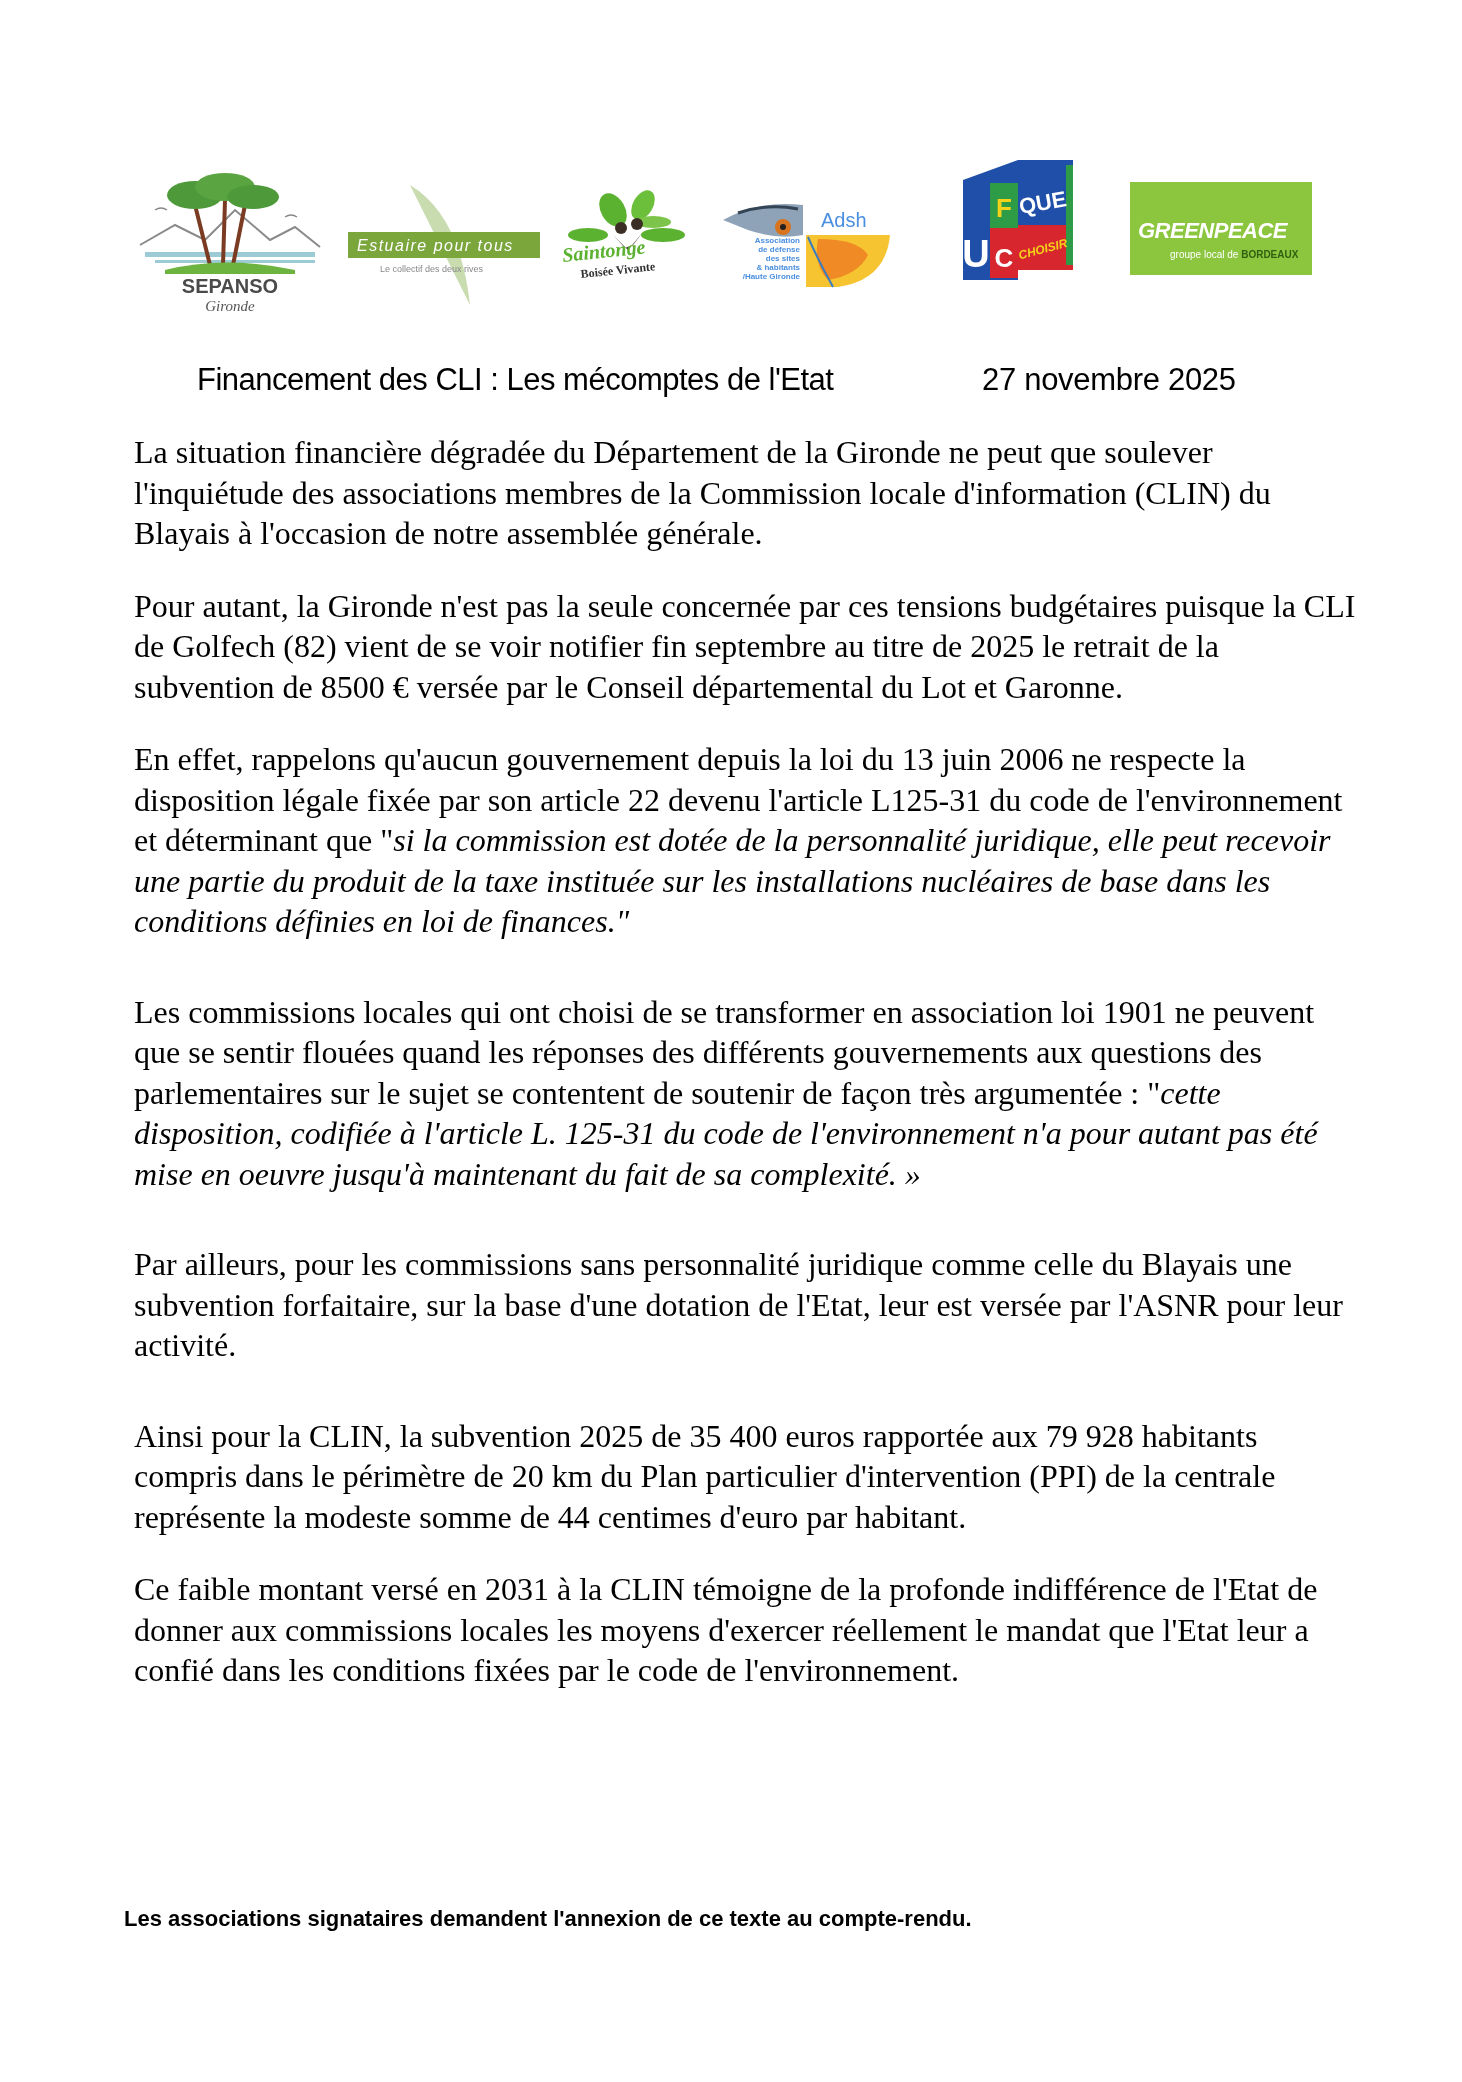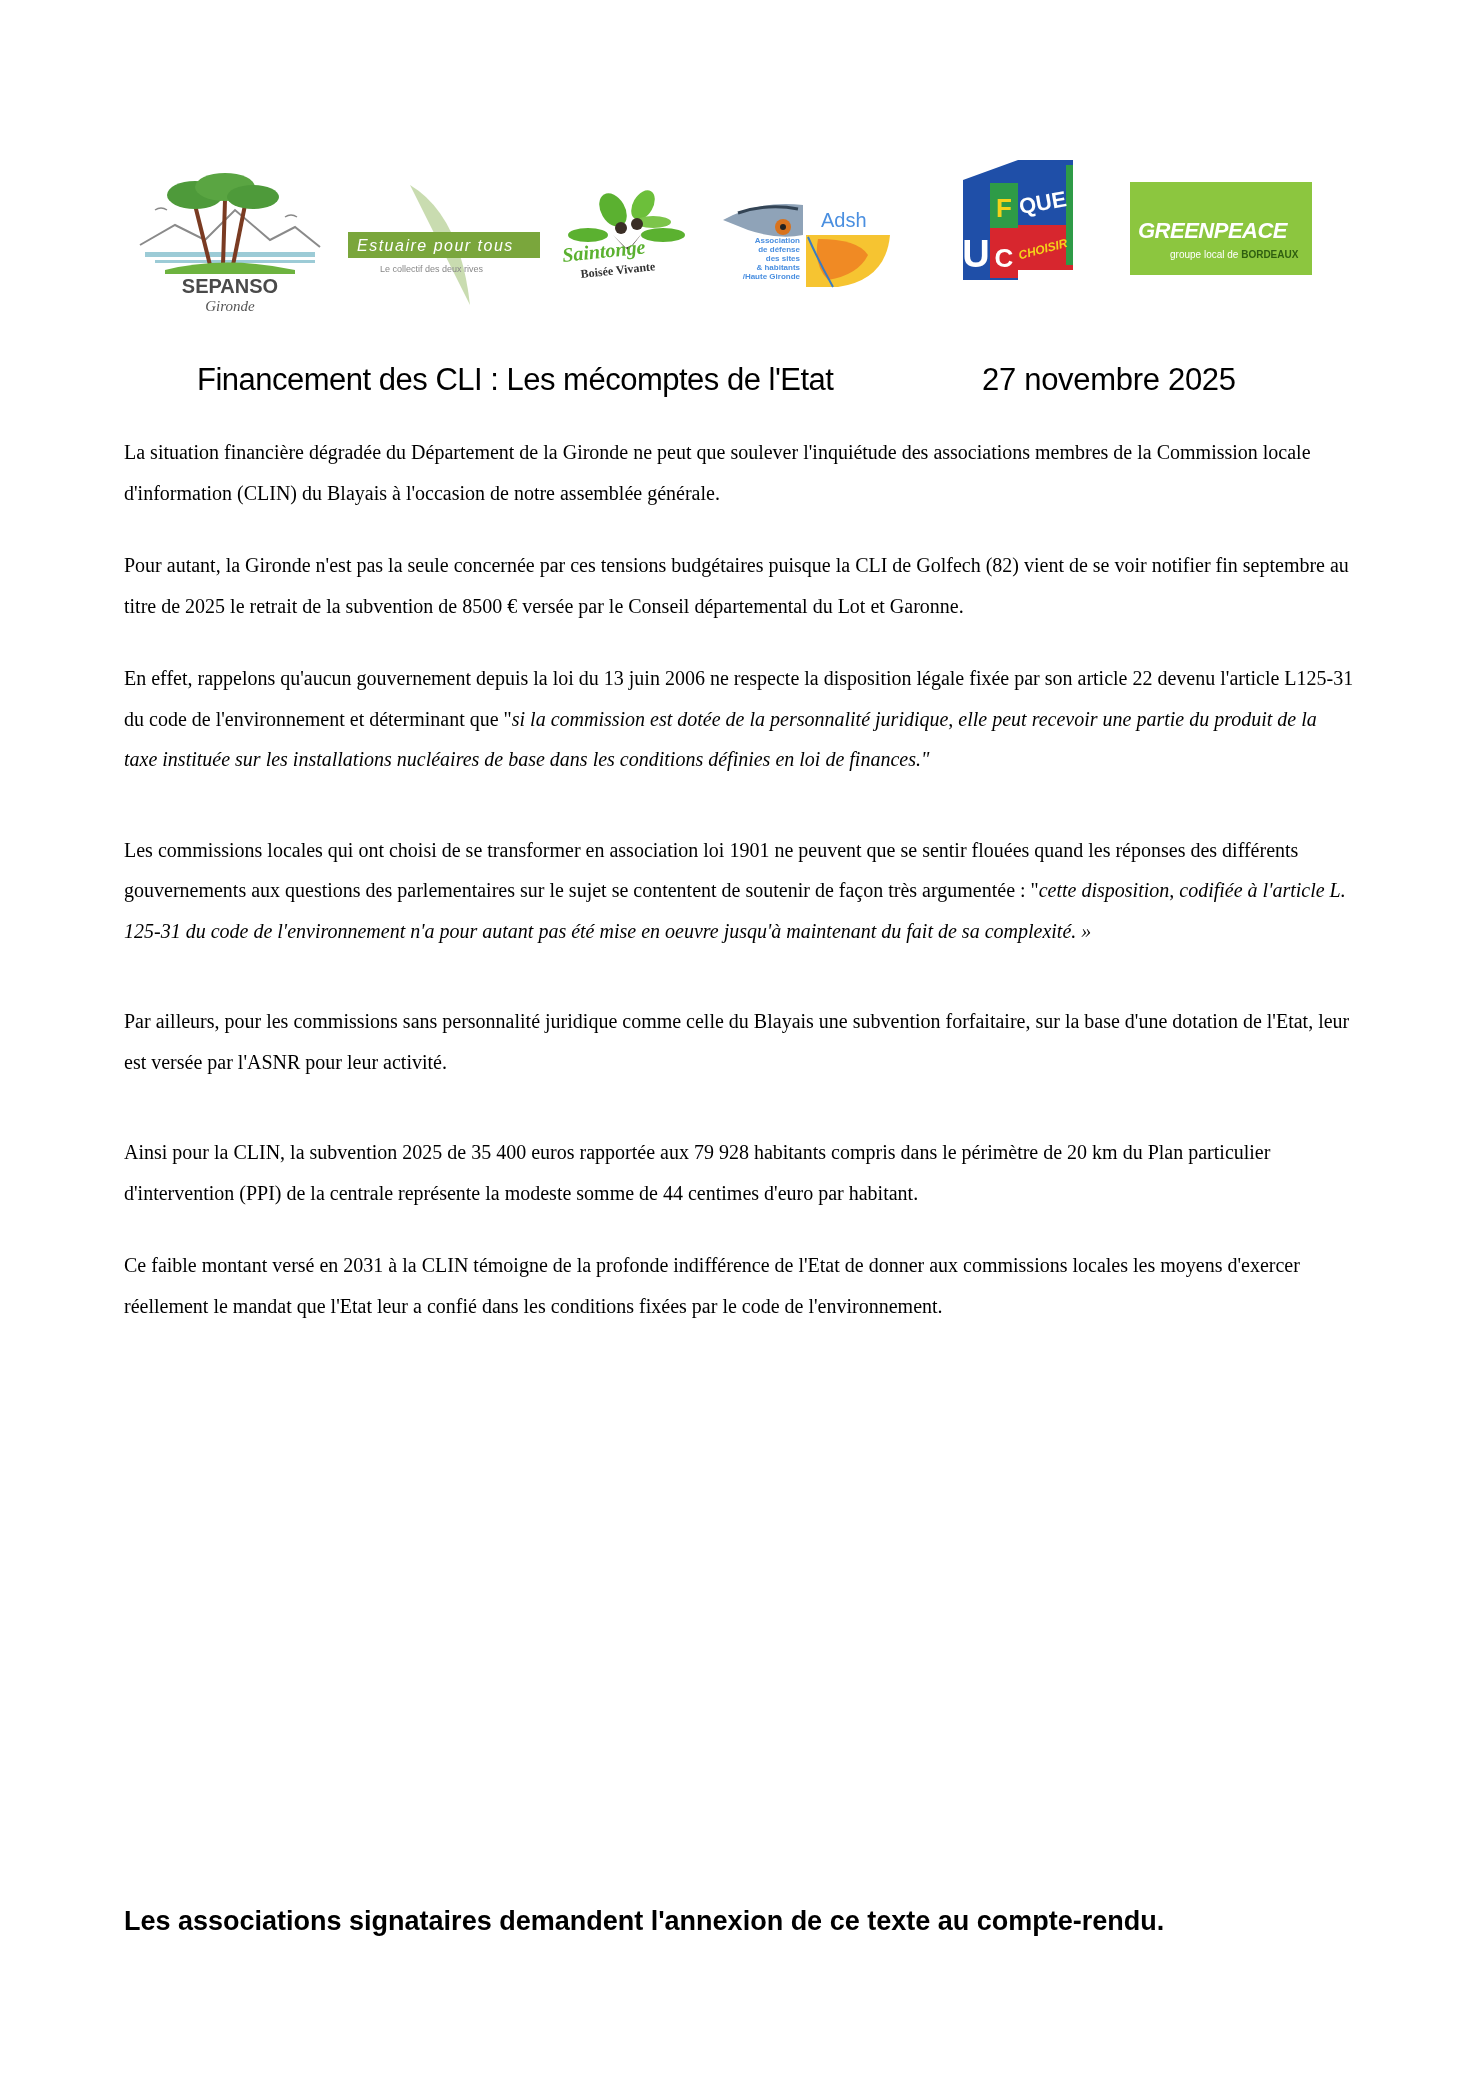--- a/index.html
+++ b/index.html
@@ -1,26 +1,26 @@
 <!DOCTYPE html>
 <html><head>
   <meta charset="utf-8">
   <style>
     html, body { margin: 0; padding: 0; background: #ffffff; }
     body { width: 1462px; height: 2082px; position: relative; overflow: hidden; font-family: "Liberation Serif", serif; color: #000; }
     .logo { position: absolute; }
     .title-row { position: absolute; left: 0; top: 362px; width: 1462px; font-family: "Liberation Sans", sans-serif; font-size: 31px; color: #000; }
     .title-row .t1 { position: absolute; left: 197px; top: 0; letter-spacing: -0.5px; }
     .title-row .t2 { position: absolute; left: 982px; top: 0; letter-spacing: -0.3px; text-align: center; }
-    .body { position: absolute; left: 124px; top: 432px; width: 1230px; font-size: 20px; line-height: 40.5px; }
+    .body { position: absolute; left: 134px; top: 432px; width: 1230px; font-size: 32px; line-height: 40.5px; }
     .body p { margin: 0; }
     .body p.gap1 { margin-top: 32px; }
     .body p.gap2 { margin-top: 50px; }
     em { font-style: italic; }
-    .footer-note { position: absolute; left: 124px; top: 1906px; font-family: "Liberation Sans", sans-serif; font-weight: bold; font-size: 27px; text-align: center; }
+    .footer-note { position: absolute; left: 124px; top: 1906px; font-family: "Liberation Sans", sans-serif; font-weight: bold; font-size: 22px; text-align: center; }
   </style>
 </head>
 <body>
 
 <div class="logo" style="left:135px; top:165px; width:190px; height:150px;">
   <svg width="190" height="150" viewBox="0 0 190 150">
     <polyline points="5,80 40,60 70,75 100,45 135,75 160,62 185,82" fill="none" stroke="#8a8a8a" stroke-width="2"></polyline>
     <path d="M20,45 q6,-4 12,0" stroke="#888" fill="none" stroke-width="1.5"></path>
     <path d="M150,52 q6,-4 12,0" stroke="#888" fill="none" stroke-width="1.5"></path>
     <rect x="10" y="87" width="170" height="5" fill="#9ccbd6"></rect>

